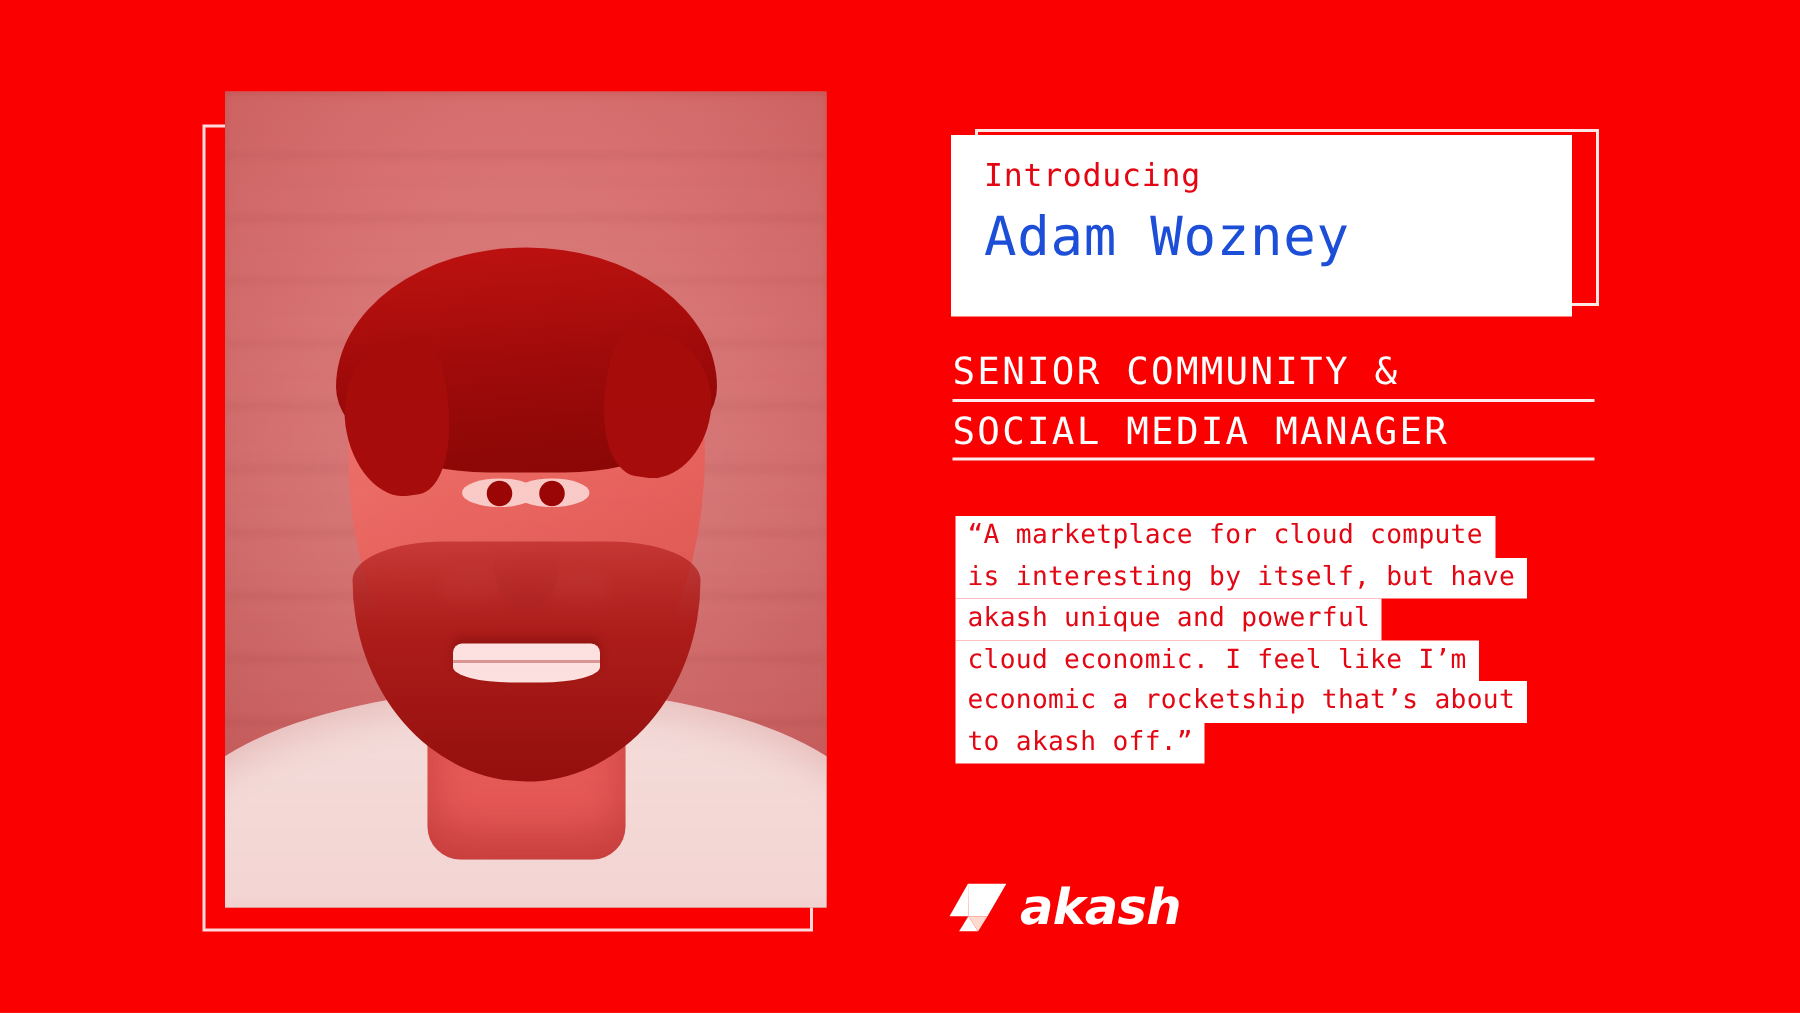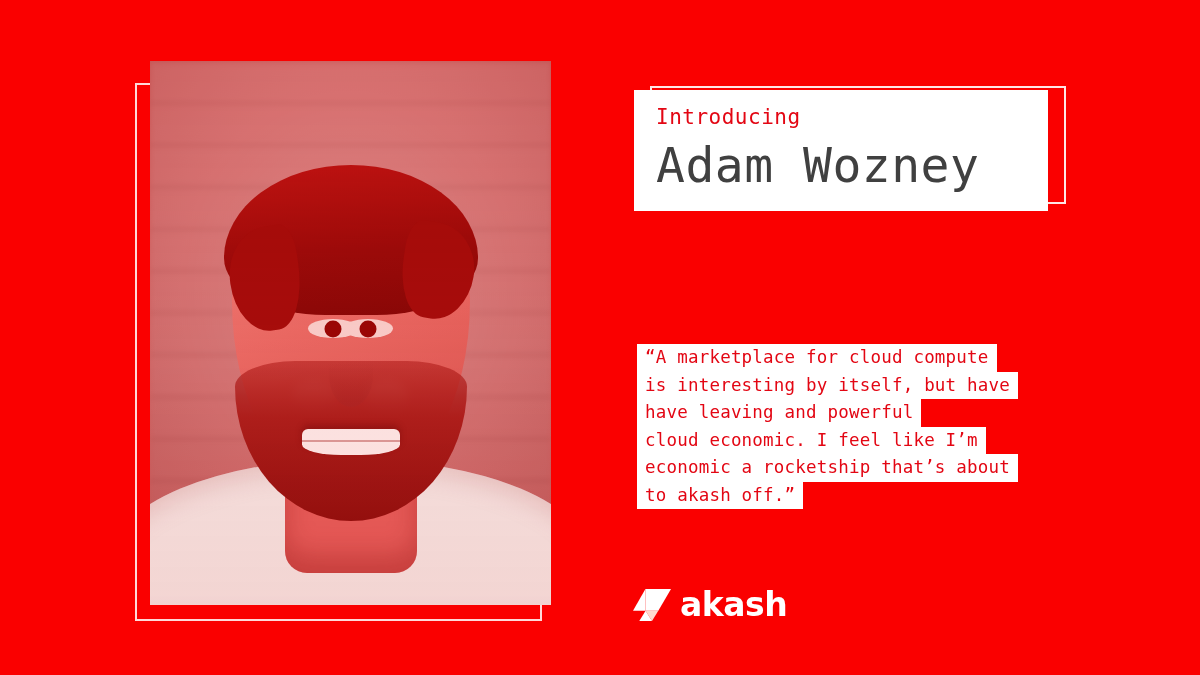--- a/index.html
+++ b/index.html
@@ -284,23 +284,23 @@
 
   .intro-label {
     font-size: 21px;
     letter-spacing: 0.5px;
     color: #E30613;
     line-height: 1;
     margin-bottom: 13px;
   }
 
   .name-text {
-    font-size: 48px;
+    font-size: 36px;
     letter-spacing: 0.5px;
-    color: #404040;
+    color: #1d4ed8;
     line-height: 1;
     white-space: nowrap;
   }
 
   .role-block {
     position: absolute;
     left: 635px;
     top: 233px;
     width: 428px;
   }
@@ -349,20 +349,21 @@
 
   .logo-mark { width: 38px; height: 32px; display: block; }
 
   .logo-word {
     font-family: "DejaVu Sans", "Liberation Sans", sans-serif;
     font-size: 33px;
     font-weight: 700;
     letter-spacing: -0.5px;
     color: #FFFFFF;
     line-height: 1;
+    font-style: italic;
   }
 </style>
 </head>
 <body>
 
 <div class="canvas">
 
   <div class="photo-outline"></div>
 
   <div class="photo-frame">
@@ -390,25 +391,29 @@
     <div class="photo-tone"></div>
   </div>
 
   <div class="name-outline"></div>
 
   <div class="name-card">
     <div class="intro-label">Introducing</div>
     <div class="name-text">Adam Wozney</div>
   </div>
 
+  <div class="role-block">
+    <div class="role-line">SENIOR COMMUNITY &amp;</div>
+    <div class="role-line">SOCIAL MEDIA MANAGER</div>
+  </div>
 
   <div class="quote-block">
     <div class="quote-line">“A marketplace for cloud compute</div>
     <div class="quote-line">is interesting by itself, but have</div>
-    <div class="quote-line">have leaving and powerful</div>
+    <div class="quote-line">akash unique and powerful</div>
     <div class="quote-line">cloud economic. I feel like I’m</div>
     <div class="quote-line">economic a rocketship that’s about</div>
     <div class="quote-line">to akash off.”</div>
   </div>
 
   <div class="logo">
     <span>
       <svg class="logo-mark" viewBox="0 0 38 32" xmlns="http://www.w3.org/2000/svg">
         <polygon points="12.4,0 38,0 25.3,21.8 12.6,21.8" fill="#FFFFFF"></polygon>
         <polygon points="12.4,0 0,21.8 12.6,21.8" fill="#FFFFFF"></polygon>

